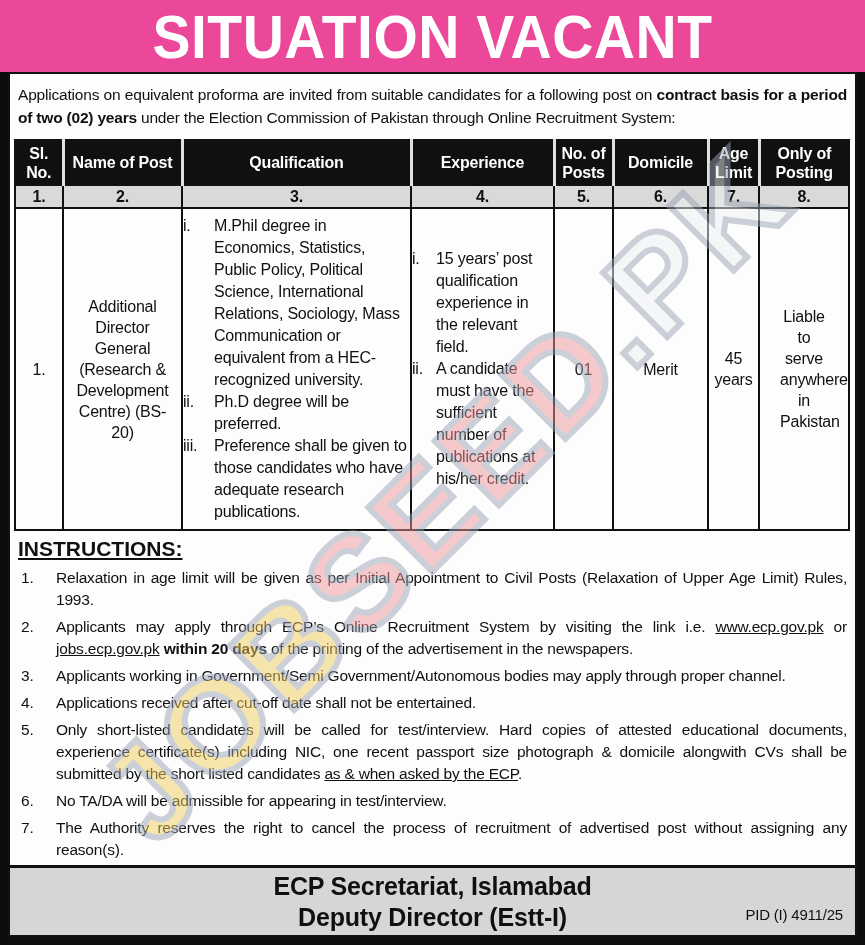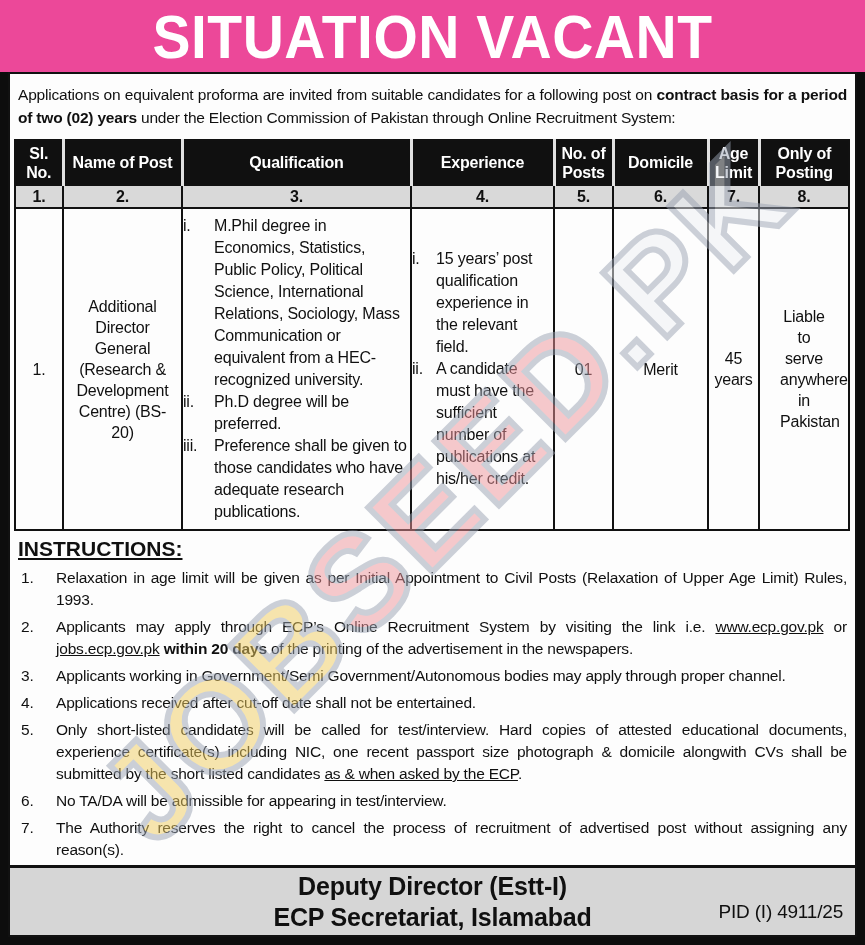--- a/index.html
+++ b/index.html
@@ -58,21 +58,21 @@
     margin:2px 0 6px 8px;font-size:21px;font-weight:800;
     text-decoration:underline;letter-spacing:0;
   }
   .footer{
     position:absolute;left:0;right:0;bottom:0;height:70px;
     background:#d6d6d6;border-top:3px solid #111;box-sizing:border-box;
     text-align:center;padding-top:3px;
   }
   .footer .sig{font-size:25px;font-weight:800;line-height:31px;}
   .footer .pid{
-    position:absolute;right:12px;bottom:12px;font-size:19px;font-weight:400;
+    position:absolute;right:12px;bottom:12px;font-size:15px;font-weight:400;
   }
   .watermark{
     position:absolute;left:445px;top:495px;
     transform:translate(-50%,-50%) rotate(-45deg);
     font-size:132px;font-weight:800;letter-spacing:6px;white-space:nowrap;
     -webkit-text-stroke:6px #9aa3b3;
     opacity:0.5;pointer-events:none;z-index:5;
   }
 </style>
 </head>
@@ -187,20 +187,20 @@
           <div class="li-body"><span>No TA/DA will be admissible for appearing in test/interview.</span></div>
         </div>
         <div class="li">
           <div class="li-num">7.</div>
           <div class="li-body"><span>The Authority reserves the right to cancel the process of recruitment of advertised post without assigning any reason(s).</span></div>
         </div>
       </div>
   </div>
 
   <div class="footer">
+    <div class="sig">ECP Secretariat, Islamabad</div>
     <div class="sig">Deputy Director (Estt-I)</div>
-    <div class="sig">ECP Secretariat, Islamabad</div>
     <div class="pid">PID (I) 4911/25</div>
   </div>
 
 </div>
 
 <div class="watermark"><span style="color: rgb(241, 205, 95);">J</span><span style="color: rgb(241, 205, 95);">O</span><span style="color: rgb(241, 205, 95);">B</span><span style="color: rgb(239, 148, 155);">S</span><span style="color: rgb(239, 148, 155);">E</span><span style="color: rgb(239, 148, 155);">E</span><span style="color: rgb(239, 148, 155);">D</span><span style="color: rgb(238, 241, 245);">.</span><span style="color: rgb(238, 241, 245);">P</span><span style="color: rgb(238, 241, 245);">K</span></div>
 
 </body></html>

